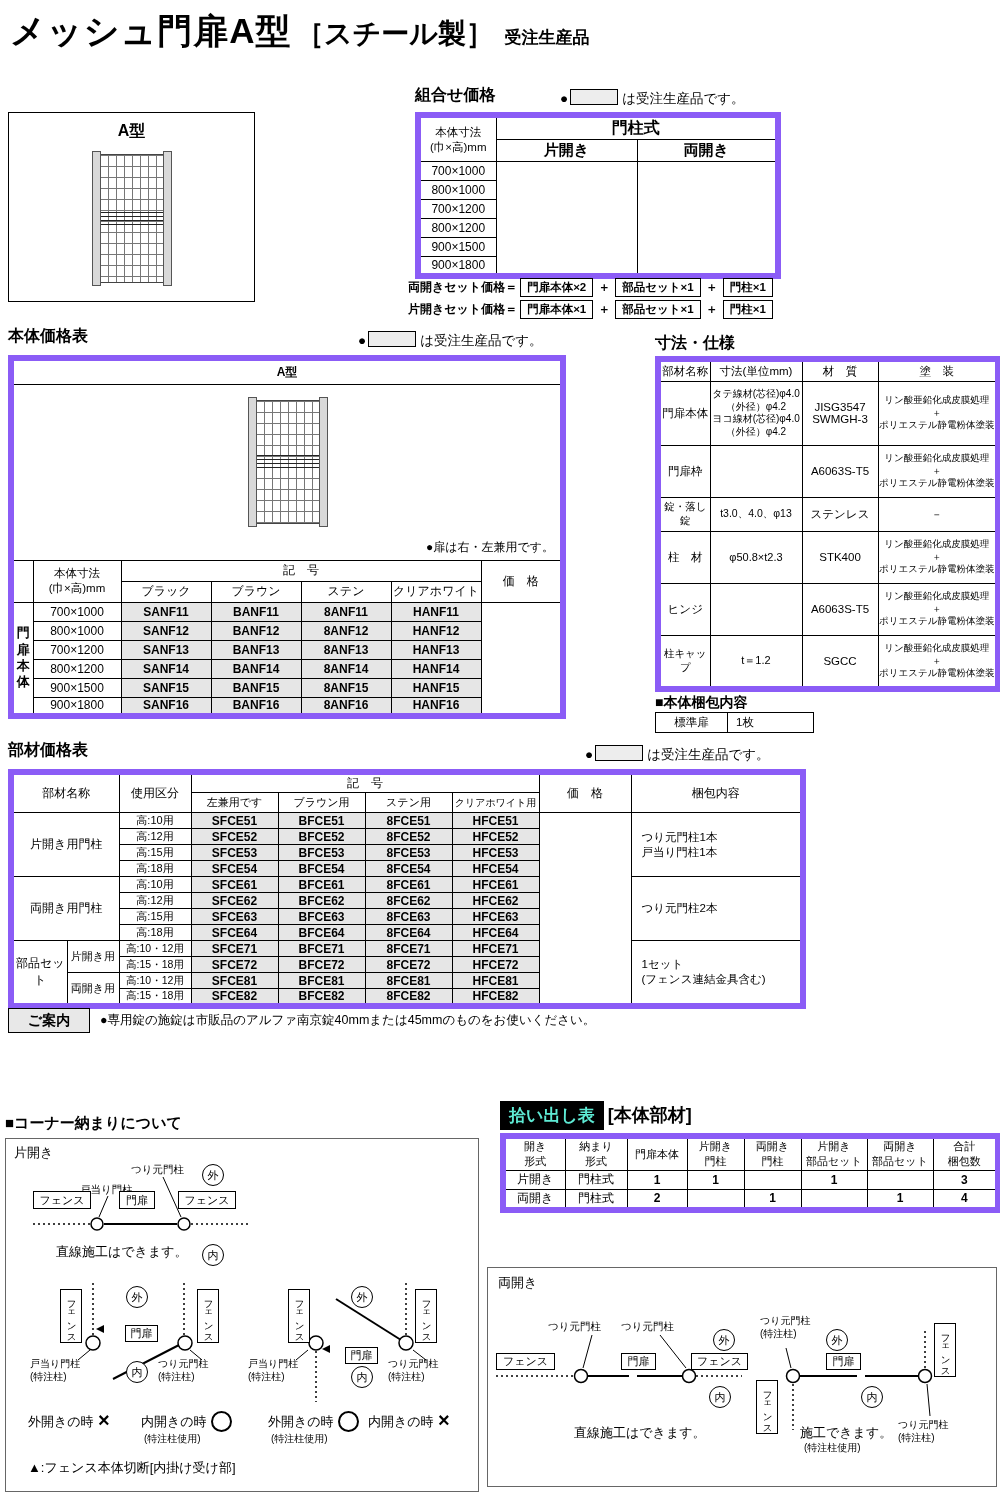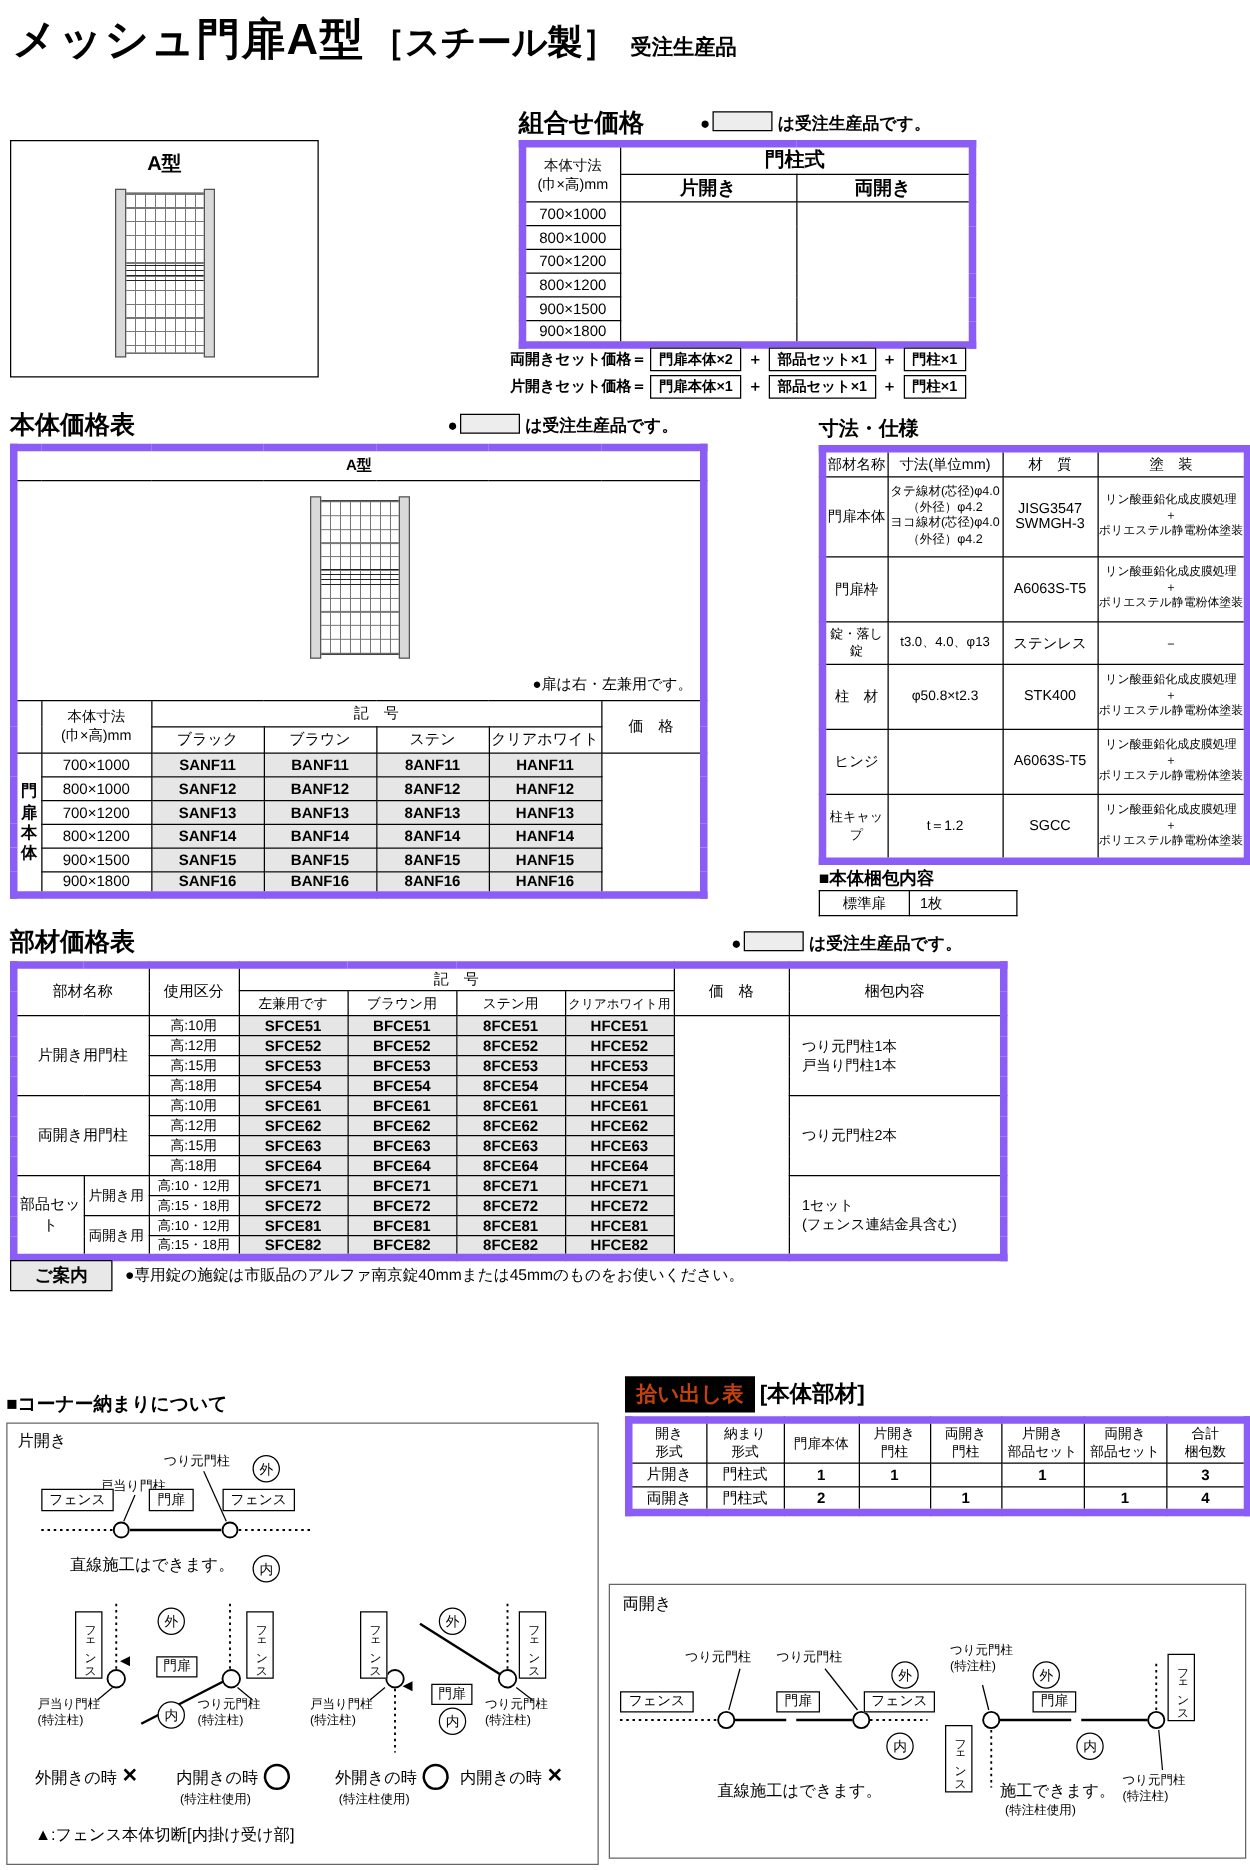--- a/index.html
+++ b/index.html
@@ -4,24 +4,24 @@
 <style>
   html,body{margin:0;padding:0;background:#fff}
   .page{position:relative;width:1000px;height:1496px;background:#fff;color:#000;
         font-family:"Liberation Sans","DejaVu Sans",sans-serif;overflow:hidden}
   .abs{position:absolute}
   .b{font-weight:bold}
   .pre{white-space:pre-line}
   .t1{font-size:35px;font-weight:900;letter-spacing:1px}
   .t2{font-size:28px;font-weight:900}
   .t3{font-size:17px;font-weight:bold;margin-left:6px}
-  .h1{font-size:20px;font-weight:bold}
+  .h1{font-size:16px;font-weight:bold}
   .h2{font-size:16px;font-weight:bold}
   .h3{font-size:14px;font-weight:bold}
-  .legend{font-size:13.5px;font-weight:bold;white-space:nowrap}
+  .legend{font-size:13.5px;font-weight:normal;white-space:nowrap}
   .swatch{display:inline-block;width:46px;height:14px;background:#ededed;border:1px solid #000;
           vertical-align:-2px;margin:0 4px 0 2px}
   table.t{border-collapse:collapse;table-layout:fixed;background:#fff;border:6px solid #8b5cf6}
   table.t td{border:1px solid #000;text-align:center;vertical-align:middle;font-size:12px;padding:0;overflow:hidden}
   td.hb{border-bottom-width:2px}
   td.ht{border-top-width:2px}
   .gray{background:#e6e6e6}
   .code{font-weight:bold;font-size:12.5px}
   .sz{font-size:12.5px}
   
@@ -46,21 +46,21 @@
   .dtext{position:absolute;font-size:13px;white-space:nowrap}
   .small10{position:absolute;font-size:10px;white-space:nowrap}
   .okc{position:absolute;width:17px;height:17px;border:2.5px solid #000;border-radius:50%}
   .ngx{position:absolute;font-size:20px;font-weight:bold;line-height:1}
   .boxlbl{position:absolute;font-size:13px}
   
   .formula{position:absolute;font-size:12px;font-weight:bold;white-space:nowrap}
   .fbox{display:inline-block;border:1px solid #000;padding:1px 6px;font-size:11.5px;font-weight:bold;margin:0 3px;background:#fff}
   .fplus{margin:0 2px}
   
-  .pickup-tag{display:inline-block;background:#000;color:#c2410c;font-size:17px;font-weight:bold;padding:3px 9px}
+  .pickup-tag{display:inline-block;background:#000;color:#5eead4;font-size:17px;font-weight:bold;padding:3px 9px}
   .pickup-sub{font-size:18px;font-weight:bold;margin-left:4px}
   
   .guide-tag{position:absolute;border:1.5px solid #000;background:#e8e8e8;font-size:14px;font-weight:bold;
              width:80px;height:23px;display:flex;align-items:center;justify-content:center}
 </style>
 </head>
 <body>
 
 <div class="page">
 

